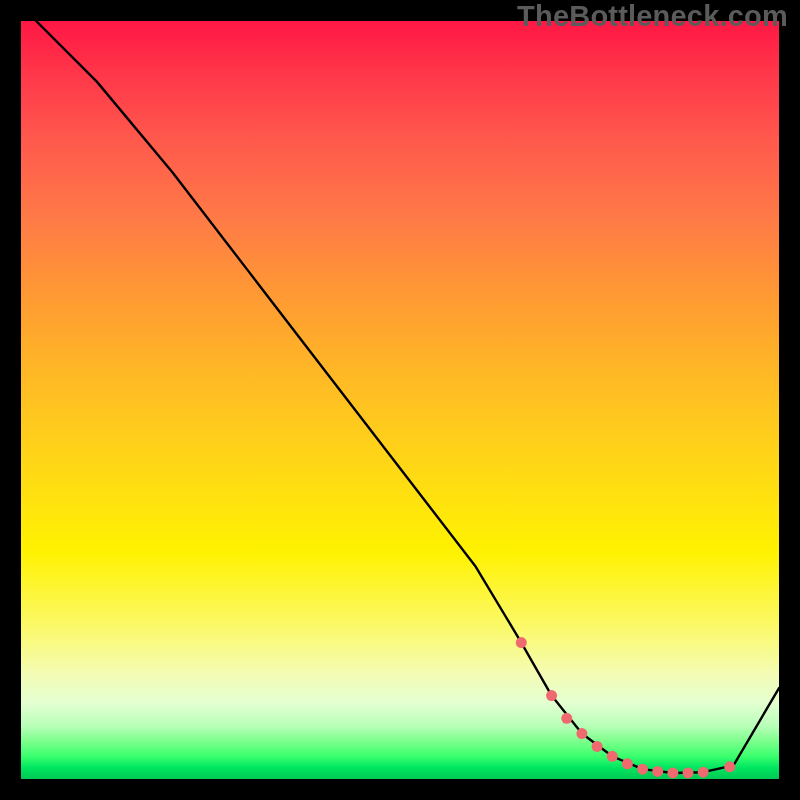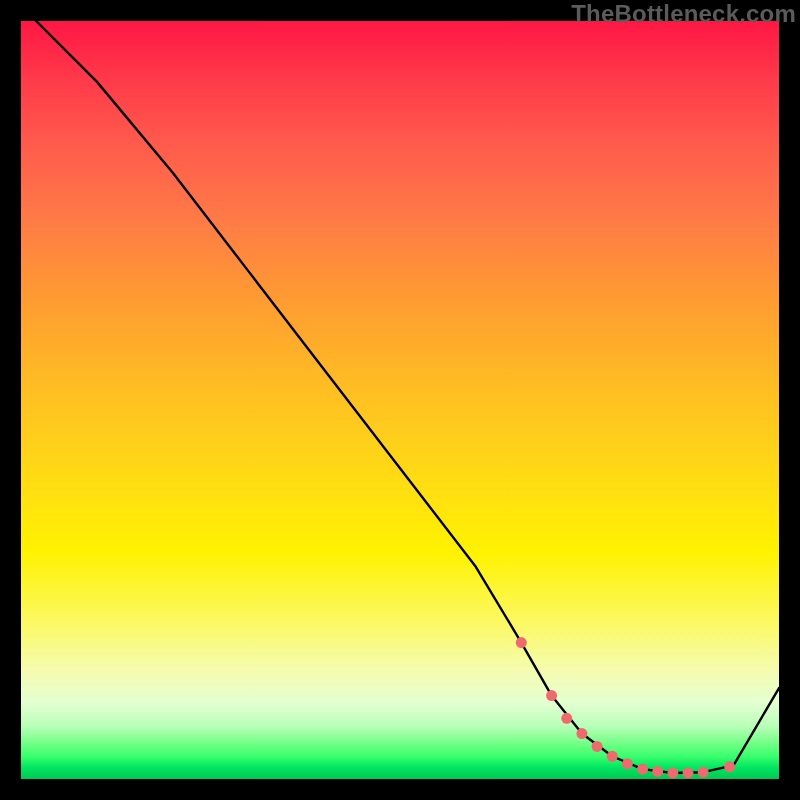--- a/index.html
+++ b/index.html
@@ -42,24 +42,24 @@
       #e3ffd1 90%,
       #b8ffb8 93%,
       #7dff8c 95%,
       #3aff6d 97%,
       #00e660 98.5%,
       #00c853 100%
     );
   }
   .watermark {
     position: absolute;
-    right: 4px;
+    right: 12px;
     top: 0px;
     color: #5b5b5b;
-    font-size: 24px;
+    font-size: 29px;
     font-weight: 600;
     letter-spacing: 0.2px;
     user-select: none;
   }
   svg.overlay {
     position: absolute;
     left: 0;
     top: 0;
     width: 758px;
     height: 758px;

